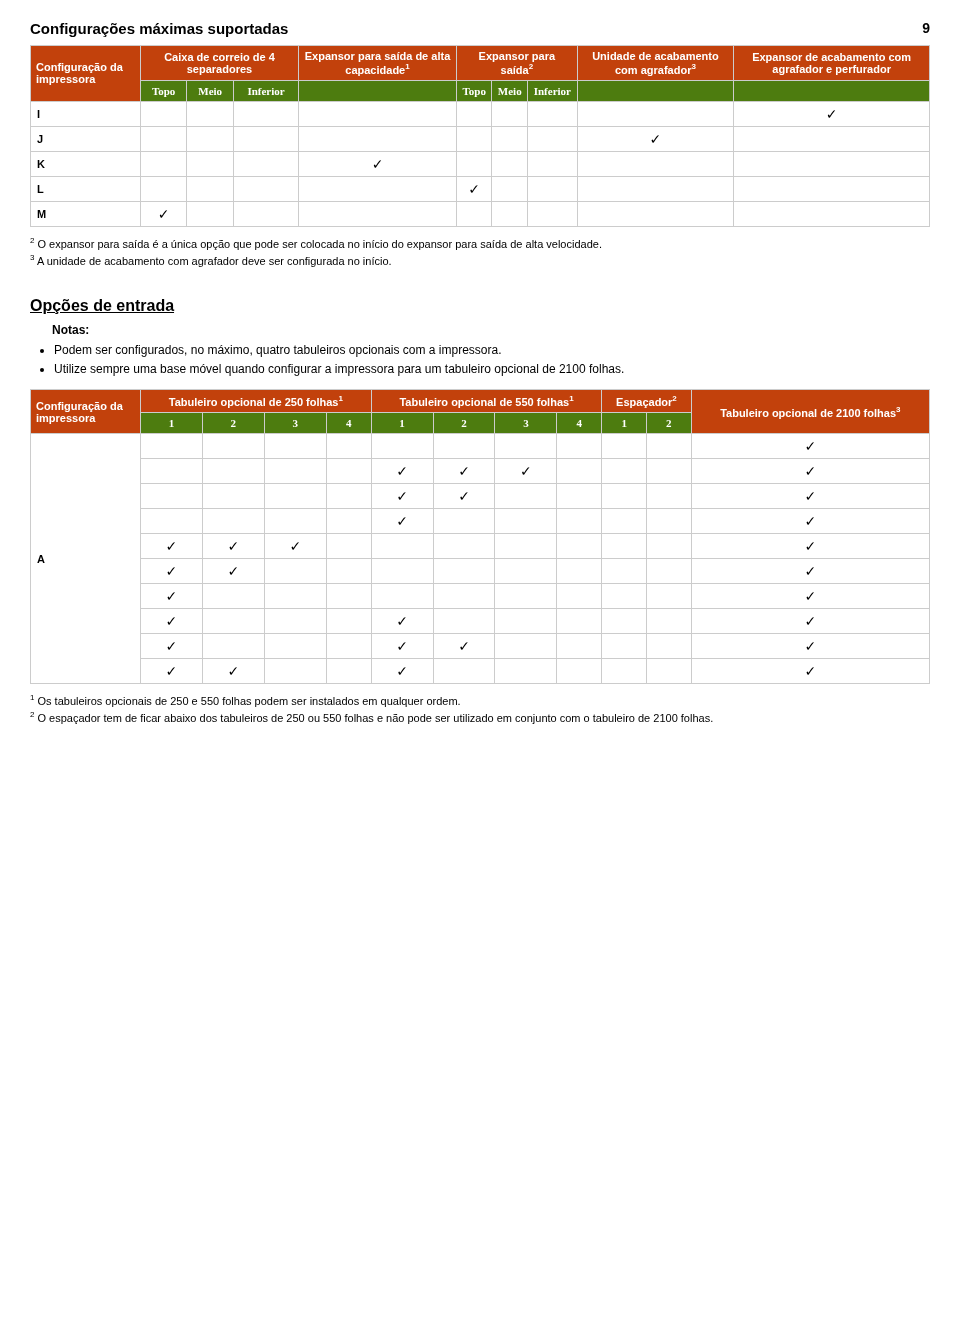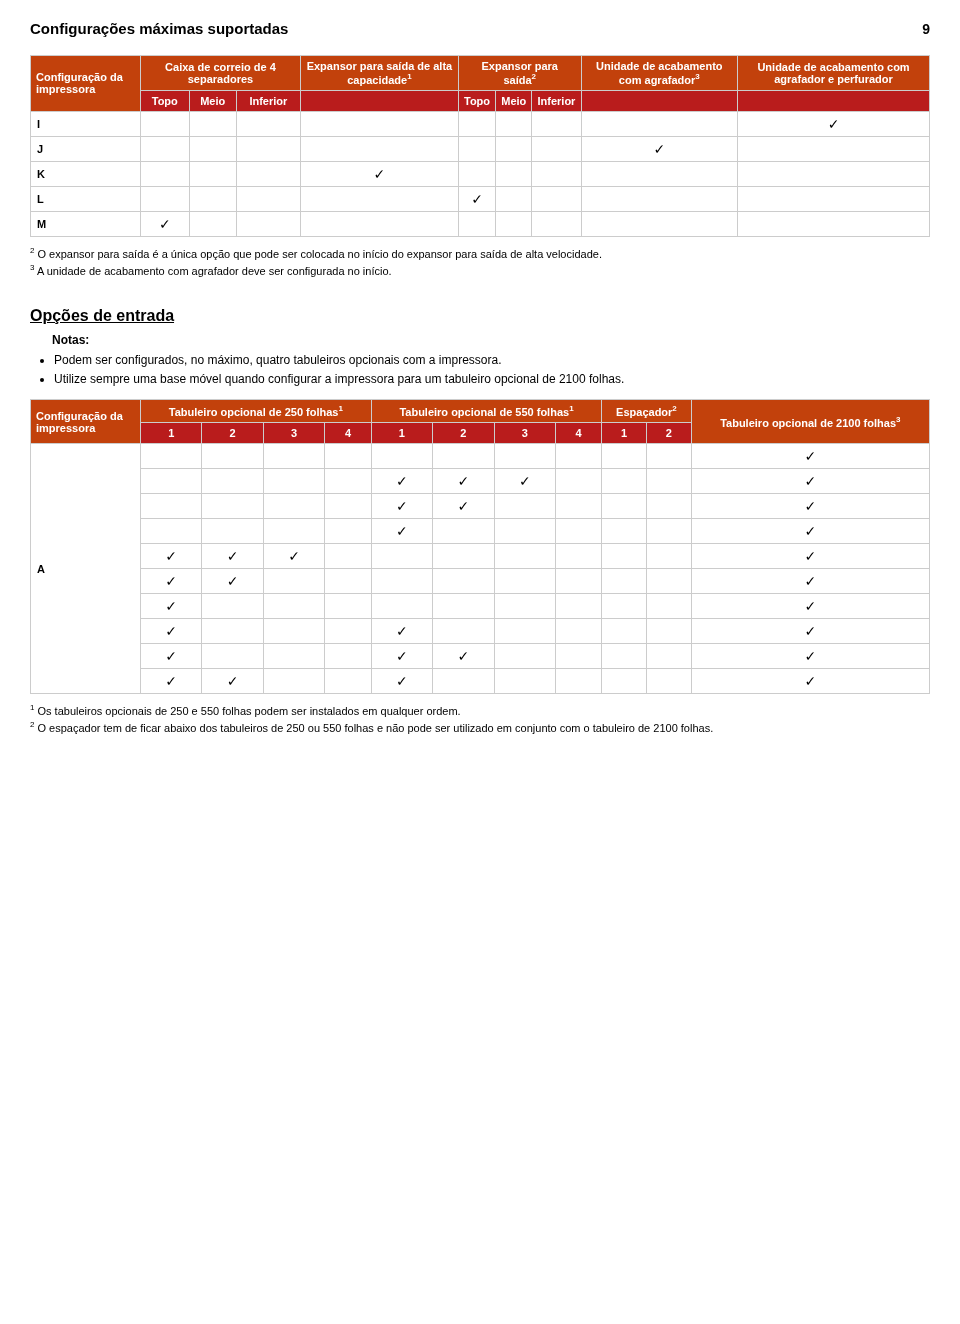--- a/index.html
+++ b/index.html
@@ -7,22 +7,22 @@
       font-family: Arial, sans-serif;
       font-size: 12px;
       color: #000;
       background: #fff;
       padding: 20px 30px;
       width: 960px;
     }
     .page-header {
       display: flex;
       justify-content: space-between;
-      align-items: flex-end;
-      margin-bottom: 18px;
+      align-items: flex-start;
+      margin-bottom: 8px;
     }
     .page-title {
       font-size: 15px;
       font-weight: bold;
     }
     .page-number {
       font-size: 14px;
       font-weight: bold;
     }
     table {
@@ -35,23 +35,24 @@
       padding: 4px 5px;
       text-align: center;
       vertical-align: middle;
     }
     .col-header {
       background-color: #c2410c;
       color: #fff;
       font-weight: bold;
     }
     .sub-header {
-      background-color: #b91c1c;
+      background-color: #4d7c0f;
       color: #fff;
       font-weight: bold;
+      font-family: Liberation Serif, serif;
     }
     .row-label {
       background-color: #fff;
       font-weight: bold;
       text-align: left;
       padding-left: 6px;
     }
     .check {
       font-size: 14px;
     }
@@ -92,21 +93,21 @@
 </div>
 
 <table>
   <thead>
     <tr>
       <th class="col-header" rowspan="2" style="text-align:left; width:110px;">Configuração da impressora</th>
       <th class="col-header" colspan="3">Caixa de correio de 4 separadores</th>
       <th class="col-header">Expansor para saída de alta capacidade<sup>1</sup></th>
       <th class="col-header" colspan="3">Expansor para saída<sup>2</sup></th>
       <th class="col-header">Unidade de acabamento com agrafador<sup>3</sup></th>
-      <th class="col-header">Unidade de acabamento com agrafador e perfurador</th>
+      <th class="col-header">Expansor de acabamento com agrafador e perfurador</th>
     </tr>
     <tr>
       <th class="sub-header">Topo</th>
       <th class="sub-header">Meio</th>
       <th class="sub-header">Inferior</th>
       <th class="sub-header"></th>
       <th class="sub-header">Topo</th>
       <th class="sub-header">Meio</th>
       <th class="sub-header">Inferior</th>
       <th class="sub-header"></th>

